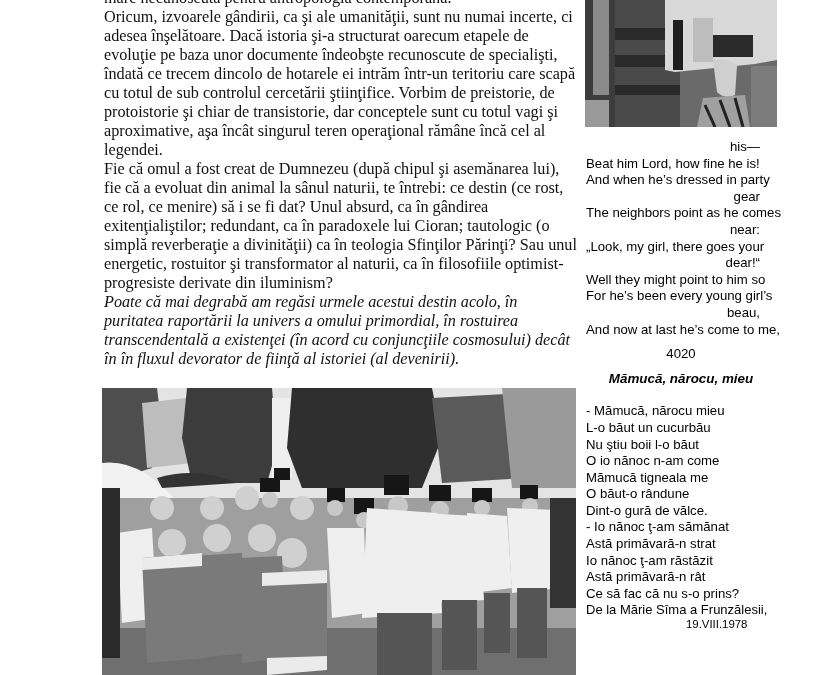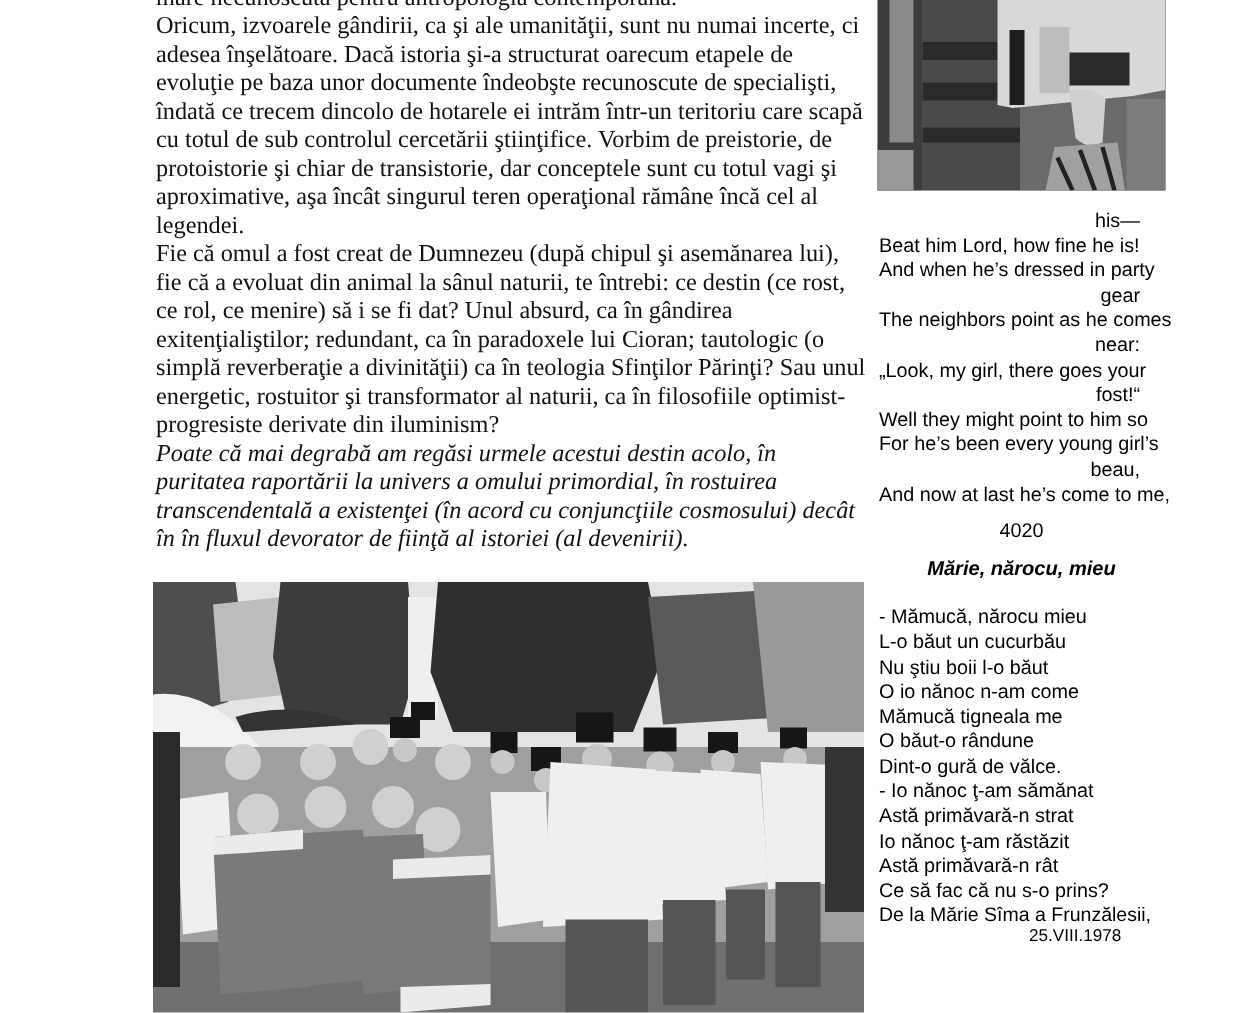--- a/index.html
+++ b/index.html
@@ -69,44 +69,44 @@
   </div>
 
   <div class="side-col">
     <span class="line cont">his—</span>
     <span class="line">Beat him Lord, how fine he is!</span>
     <span class="line">And when he’s dressed in party</span>
     <span class="line cont">gear</span>
     <span class="line">The neighbors point as he comes</span>
     <span class="line cont">near:</span>
     <span class="line">„Look, my girl, there goes your</span>
-    <span class="line cont">fost!“</span>
+    <span class="line cont">dear!“</span>
     <span class="line">Well they might point to him so</span>
     <span class="line">For he’s been every young girl’s</span>
     <span class="line cont">beau,</span>
     <span class="line">And now at last he’s come to me,</span>
 
     <span class="line num">4020</span>
-    <span class="line title">Mărie, nărocu, mieu</span>
+    <span class="line title">Mămucă, nărocu, mieu</span>
 
     <span class="line">- Mămucă, nărocu mieu</span>
     <span class="line">L-o băut un cucurbău</span>
     <span class="line">Nu ştiu boii l-o băut</span>
     <span class="line">O io nănoc n-am come</span>
     <span class="line">Mămucă tigneala me</span>
     <span class="line">O băut-o rândune</span>
     <span class="line">Dint-o gură de vălce.</span>
     <span class="line">- Io nănoc ţ-am sămănat</span>
     <span class="line">Astă primăvară-n strat</span>
     <span class="line">Io nănoc ţ-am răstăzit</span>
     <span class="line">Astă primăvară-n rât</span>
     <span class="line">Ce să fac că nu s-o prins?</span>
 
     <span class="line src">De la Mărie Sîma a Frunzălesii,</span>
-    <span class="line date">25.VIII.1978</span>
+    <span class="line date">19.VIII.1978</span>
   </div>
 
   <div class="photo-bottom" title="crowd of people in Romanian folk costumes — women in headscarves and fur-trimmed vests, men in black fur caps and white sheepskin coats — standing in the rain with umbrellas, trees and buildings behind (black and white photo)">
     <svg width="474" height="287" viewBox="0 0 474 287">
       <rect width="474" height="287" fill="#d4d4d4"></rect>
 
       <rect x="0" y="0" width="474" height="110" fill="#e4e4e4"></rect>
       <path d="M0 0 L55 0 L60 40 L50 80 L0 95 Z" fill="#4e4e4e"></path>
       <path d="M40 15 L85 10 L90 75 L45 80 Z" fill="#bdbdbd"></path>
       <path d="M85 0 L170 0 L175 60 L165 95 L90 95 L80 50 Z" fill="#3c3c3c"></path>

